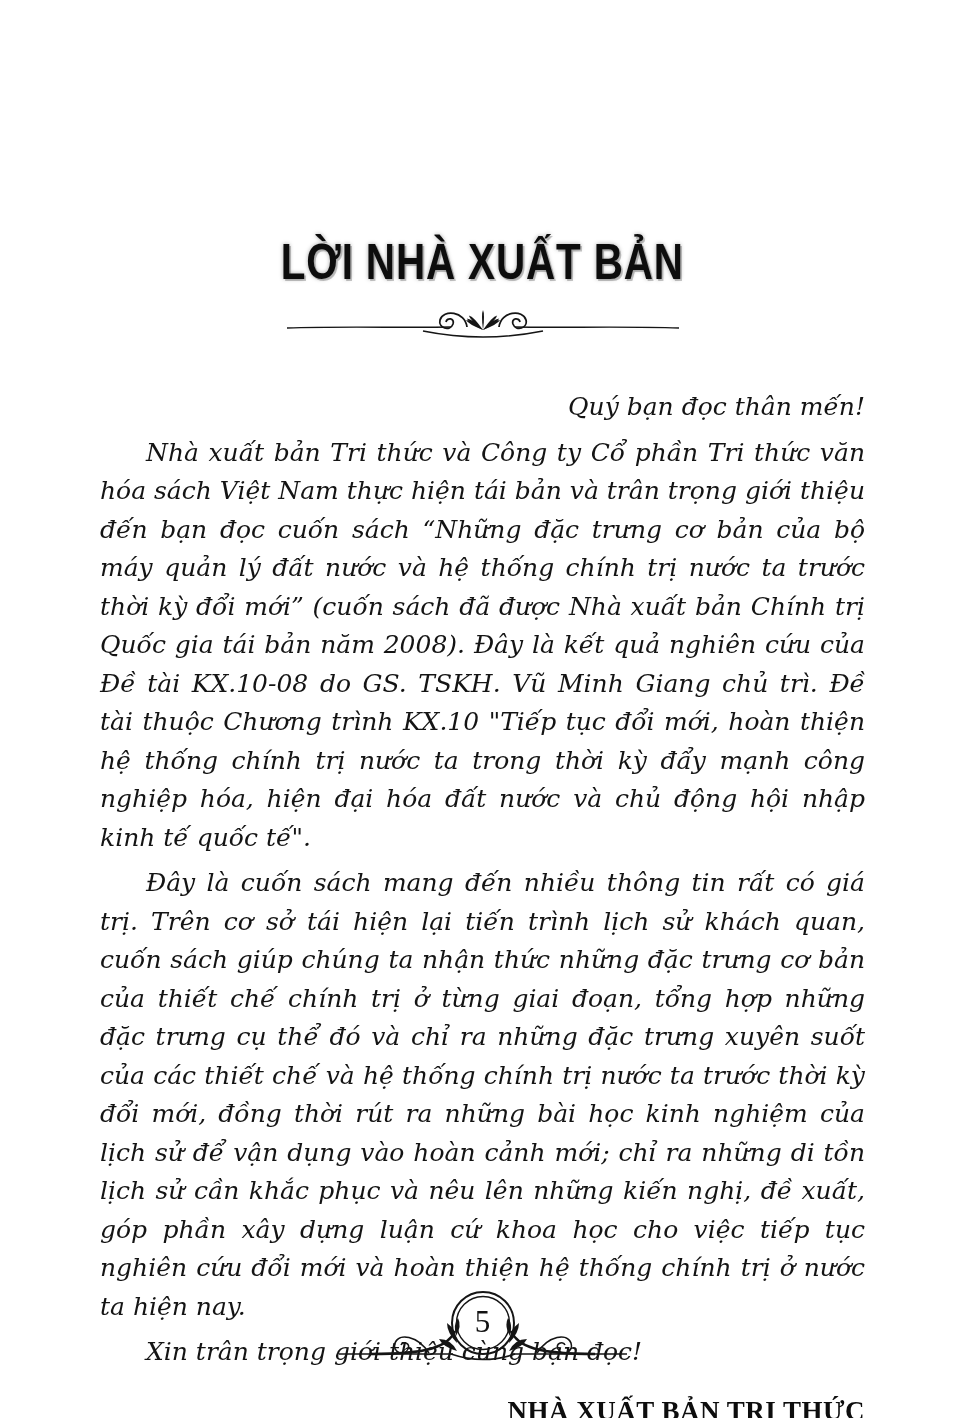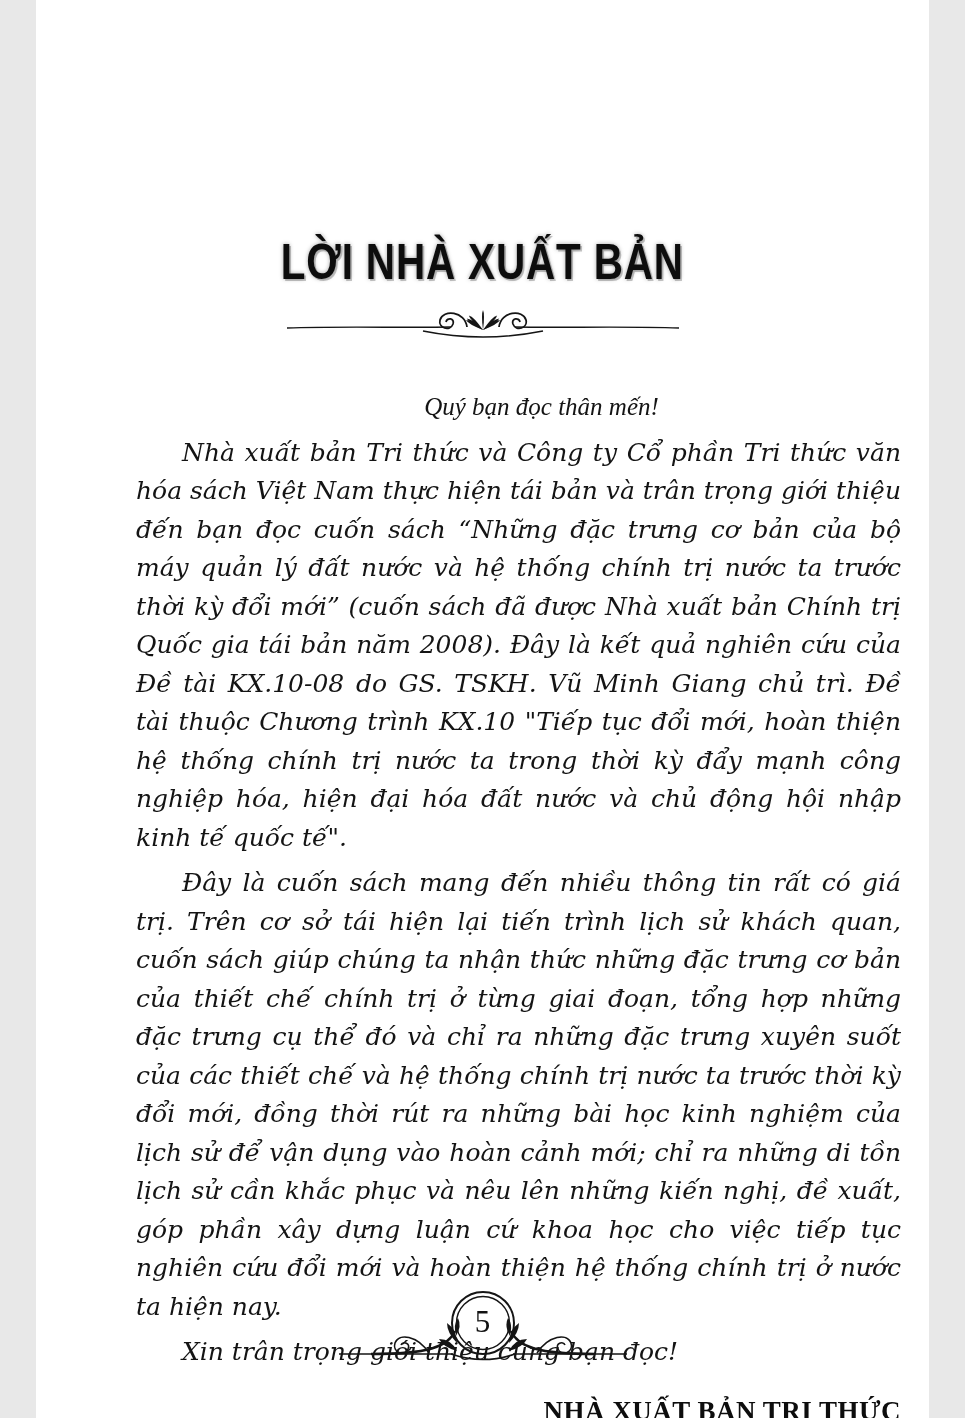--- a/index.html
+++ b/index.html
@@ -1,18 +1,18 @@
 <!DOCTYPE html>
 <html><head>
 <meta charset="utf-8">
 <style>
   html, body { margin: 0; padding: 0; background: #e8e8e8; }
   .page {
     position: relative;
-    width: 893px;
+    width: 965px;
     height: 1418px;
     margin: 0 auto;
     background: #ffffff;
     color: #111111;
     overflow: hidden;
     font-family: "DejaVu Serif", serif;
   }
   .title {
     position: absolute;
     top: 236px;
@@ -49,21 +49,21 @@
     font-style: italic;
     font-size: 25px;
     line-height: 38.5px;
     text-align: justify;
     color: #141414;
   }
   .body-text p {
     margin: 0 0 7px 0;
     text-indent: 46px;
   }
-  .body-text p.salutation { text-align: center; font-family: Liberation Serif, serif; }
+  .body-text p.salutation { text-align: right; }
   .body-text p.closing { text-align: left; }
   .signature {
     margin-top: 20px;
     text-align: right;
     font-style: normal;
     font-weight: bold;
     font-family: "Liberation Serif", serif;
     font-size: 27px;
     letter-spacing: 0.5px;
     color: #0d0d0d;

